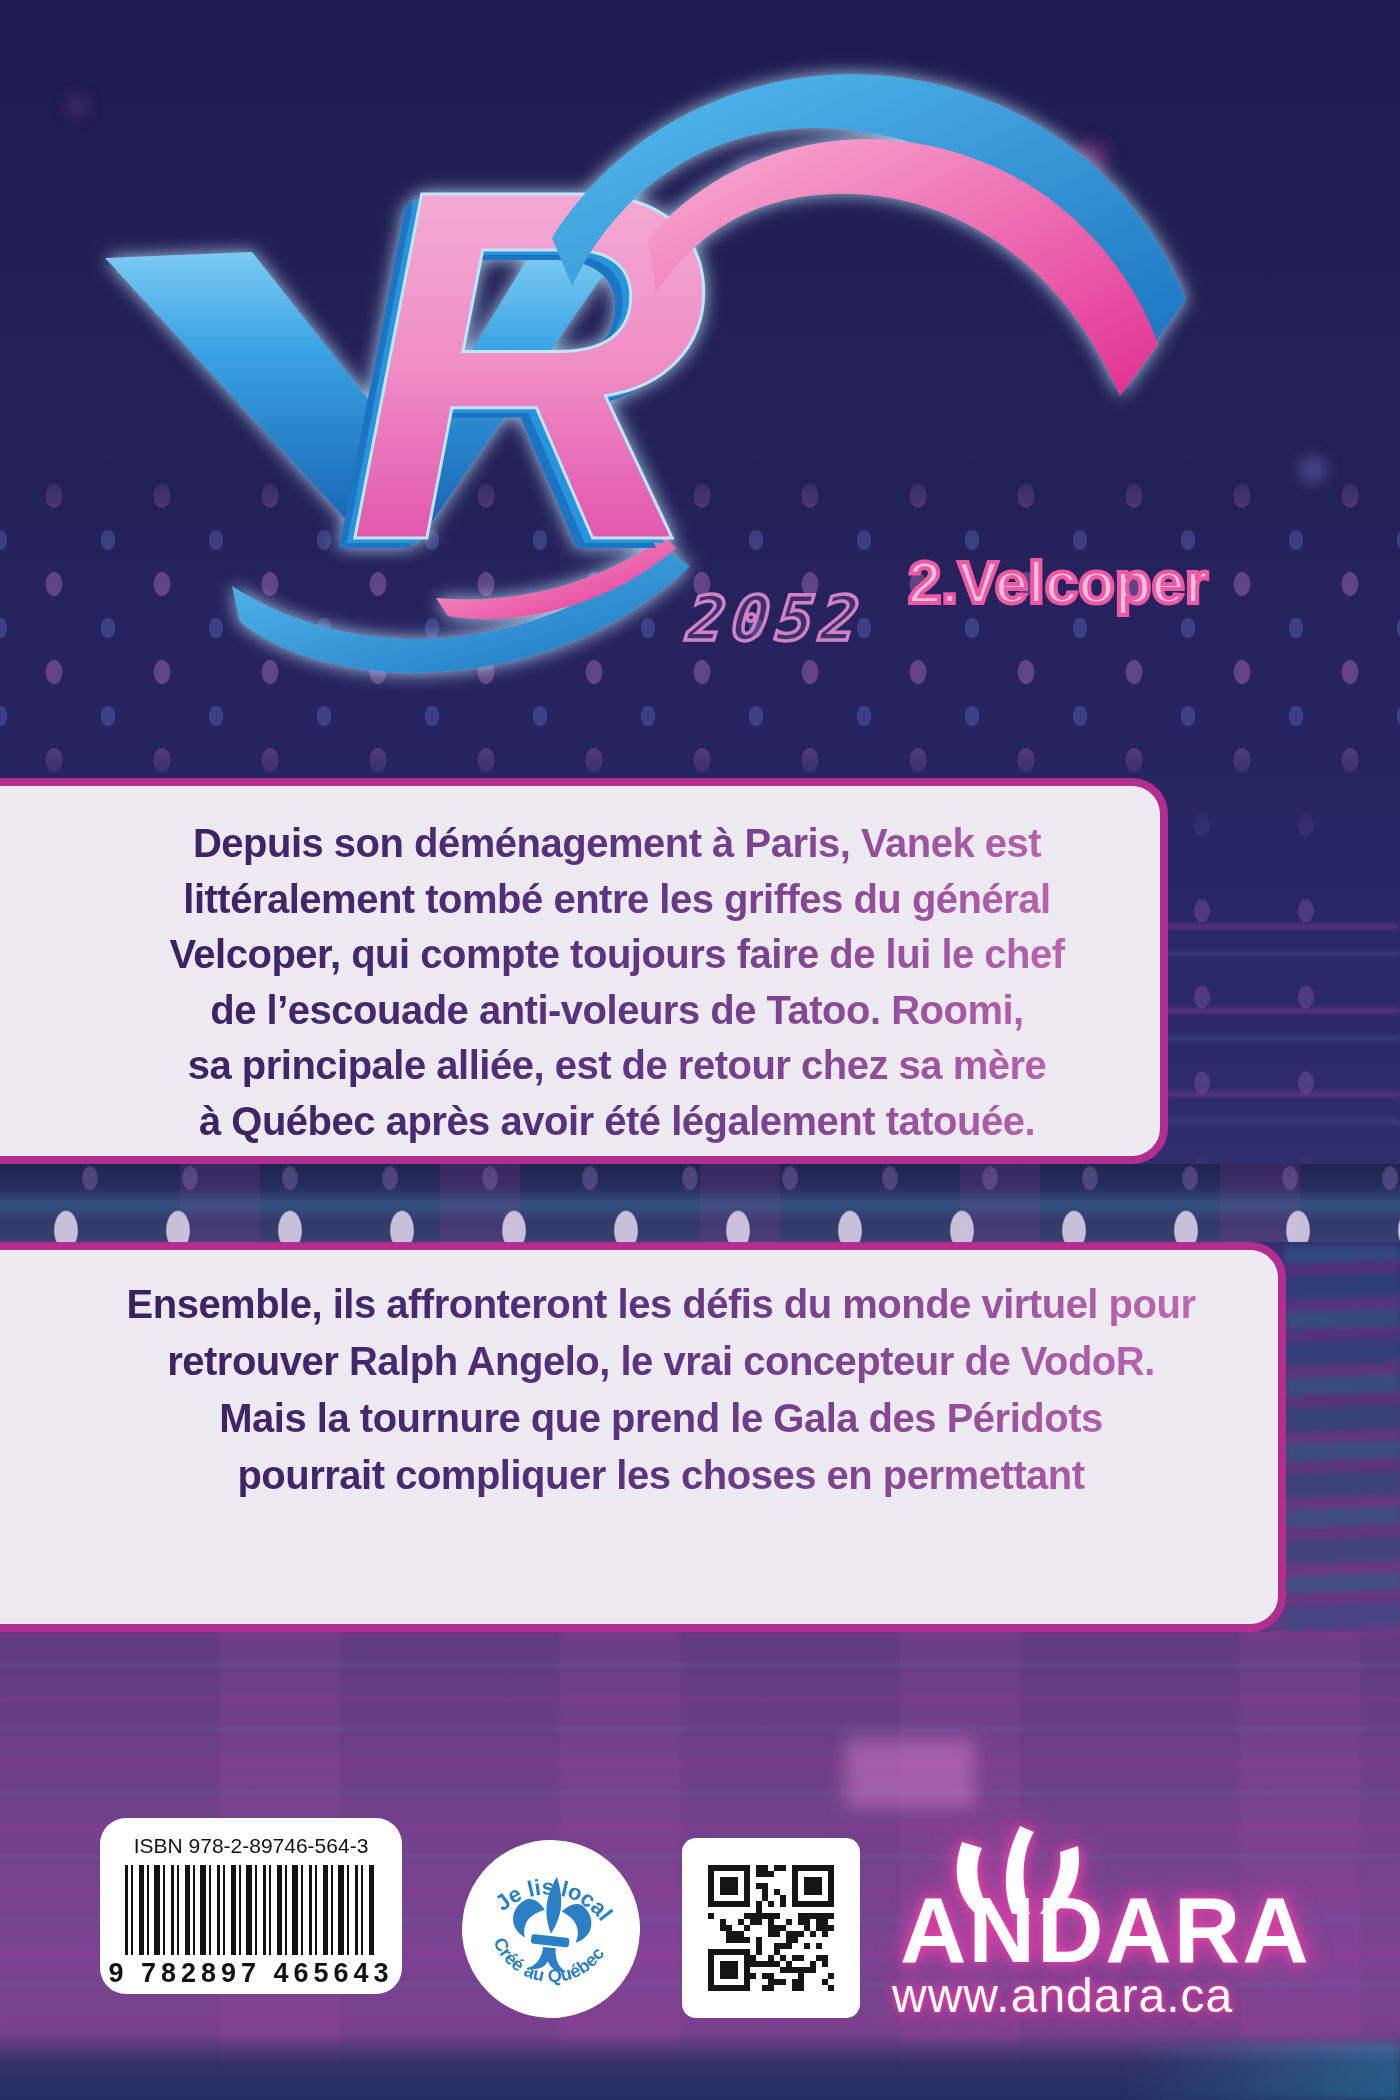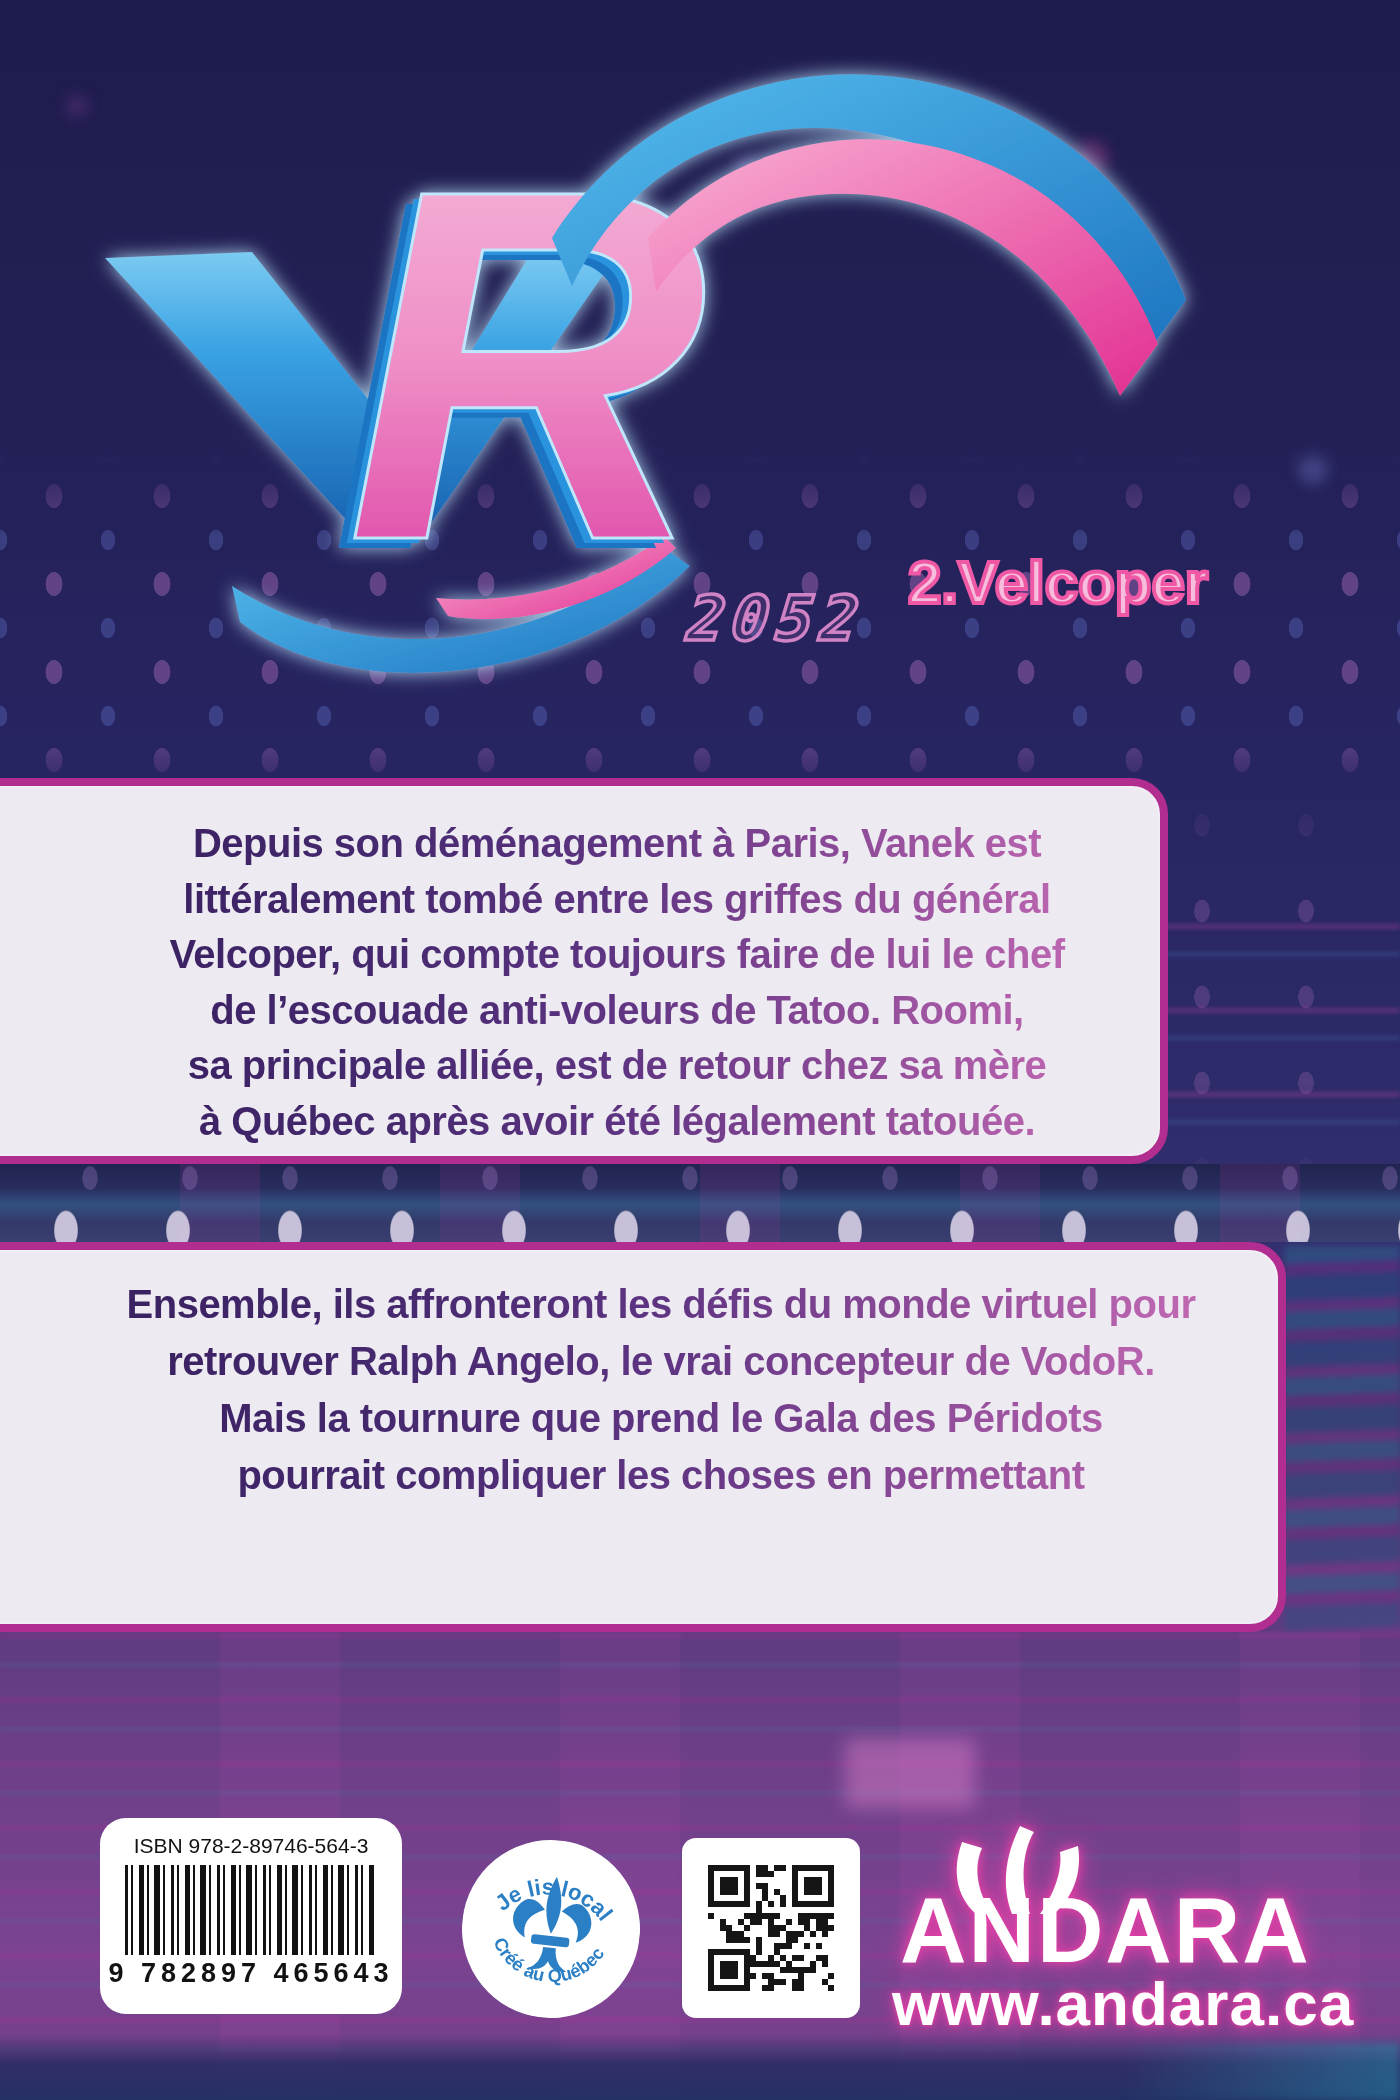--- a/index.html
+++ b/index.html
@@ -78,40 +78,40 @@
     box-shadow:0 0 0 2px rgba(255,255,255,0.25) inset; }
   #box1 { left:-44px; top:778px; width:1212px; height:386px; padding:30px 30px 0 140px; }
   #box2 { left:-44px; top:1242px; width:1330px; height:390px; padding:26px 40px 0 120px; }
   .line { font-weight:bold; font-size:40px; letter-spacing:-0.5px;
     background:linear-gradient(90deg,#38205f 0%, #46296f 28%, #5e3482 50%, #8c4a97 72%, #b863ae 92%, #c66eb6 100%);
     -webkit-background-clip:text; background-clip:text; color:transparent;text-decoration:underline; }
   #box1 .line { line-height:55.5px; }
   #box2 .line { line-height:57px; }
 
   
-  .isbn-box { position:absolute; left:100px; top:1818px; width:302px; height:196px;
+  .isbn-box { position:absolute; left:100px; top:1818px; width:302px; height:176px;
     background:#ffffff; border-radius:26px; text-align:center; padding-top:16px; box-sizing:border-box; }
   .isbn-label { font-size:21px; color:#121212; }
   .barcode-bars { margin:7px auto 0; width:252px; height:90px;
     background:repeating-linear-gradient(90deg,
       #121212 0 3px, transparent 3px 6px, #121212 6px 8px, transparent 8px 14px,
       #121212 14px 19px, transparent 19px 22px, #121212 22px 24px, transparent 24px 29px,
       #121212 29px 35px, transparent 35px 38px, #121212 38px 40px, transparent 40px 46px); }
   .barcode-digits { margin-top:3px; font-size:27px; font-weight:bold; letter-spacing:5px; color:#121212; }
 
   .badge { position:absolute; left:462px; top:1840px; width:178px; height:178px; transform:rotate(6deg); }
 
   .qr-box { position:absolute; left:682px; top:1838px; width:178px; height:180px;
     background:#ffffff; border-radius:14px; display:flex; align-items:center; justify-content:center; }
   .qr-grid { width:126px; height:126px; display:grid;
     grid-template-columns:repeat(21,1fr); grid-template-rows:repeat(21,1fr); }
   .qr-grid .on { background:#151515; }
 
   .publisher { position:absolute; left:892px; top:1824px; width:440px; text-align:left; }
-  .website { margin-top:-10px; font-size:62px; font-weight:bold; color:#ffffff; letter-spacing:1px;
+  .website { margin-top:-10px; font-size:48px; font-weight:normal; color:#ffffff; letter-spacing:1px;
     text-shadow:0 0 10px rgba(233,63,166,0.95), 0 0 22px rgba(233,63,166,0.75), 0 0 3px rgba(233,63,166,1); }
 </style>
 </head>
 <body>
 
 <div class="page">
 
   <div class="deco bokeh" style="left:1075px;top:140px;width:34px;height:34px;background:rgba(150,60,130,0.45);"></div>
   <div class="deco bokeh" style="left:735px;top:155px;width:26px;height:26px;background:rgba(100,80,160,0.5);"></div>
   <div class="deco bokeh" style="left:1298px;top:455px;width:30px;height:30px;background:rgba(120,130,215,0.35);"></div>

